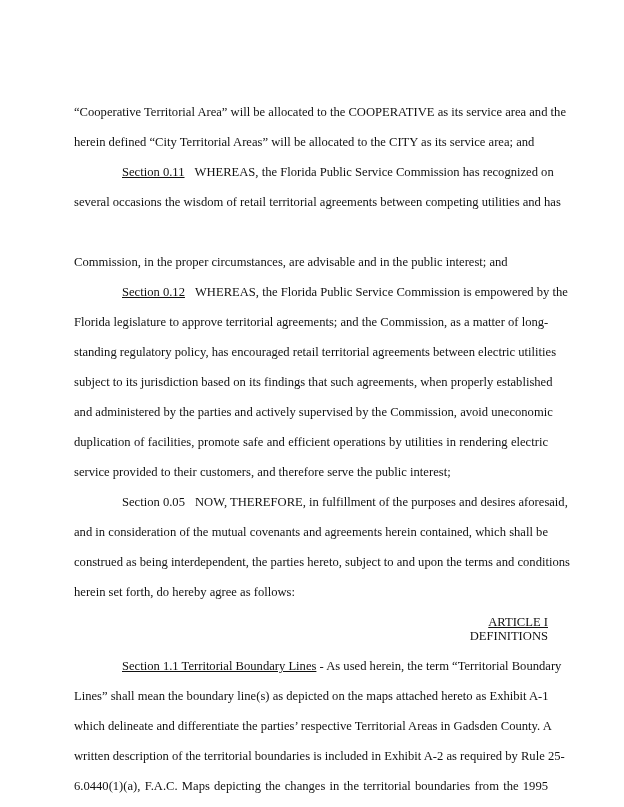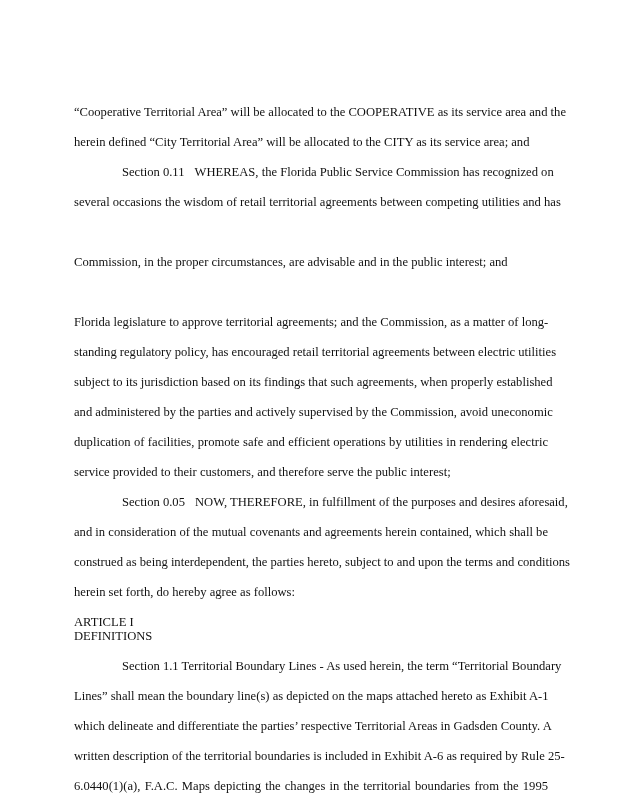--- a/index.html
+++ b/index.html
@@ -10,38 +10,41 @@
       left: 74px;
       width: 474px;
       font-family: "Liberation Serif", serif;
       font-size: 12.6px;
       color: #111;
       white-space: nowrap;
       line-height: 16px;
     }
     .justify { text-align: justify; text-align-last: justify; }
     .indent { left: 122px; width: 426px; }
-    .u { }
-    .center { left: 74px; width: 474px; text-align: left; }
+    .u { text-decoration: underline; }
+    .center { left: 74px; width: 474px; text-align: right; }
     .gap { display: inline-block; width: 10px; }
   </style>
 </head>
 <body>
 
 <div class="page">
 
   <div class="line justify" style="top:88px">“Cooperative Territorial Area” will be allocated to the COOPERATIVE as its service area and the</div>
-  <div class="line" style="top:118px">herein defined “City Territorial Area” will be allocated to the CITY as its service area; and</div>
+  <div class="line" style="top:118px">herein defined “City Territorial Areas” will be allocated to the CITY as its service area; and</div>
 
   <div class="line indent justify" style="top:148px">
     <span class="u">Section 0.11</span><span class="gap"></span><span>WHEREAS, the Florida Public Service Commission has recognized on</span>
   </div>
   <div class="line justify" style="top:178px">several occasions the wisdom of retail territorial agreements between competing utilities and has</div>
   <div class="line" style="top:238px">Commission, in the proper circumstances, are advisable and in the public interest; and</div>
 
+  <div class="line indent justify" style="top:268px">
+    <span class="u">Section 0.12</span><span class="gap"></span><span>WHEREAS, the Florida Public Service Commission is empowered by the</span>
+  </div>
   <div class="line justify" style="top:298px">Florida legislature to approve territorial agreements; and the Commission, as a matter of long-</div>
   <div class="line justify" style="top:328px">standing regulatory policy, has encouraged retail territorial agreements between electric utilities</div>
   <div class="line justify" style="top:358px">subject to its jurisdiction based on its findings that such agreements, when properly established</div>
   <div class="line justify" style="top:388px">and administered by the parties and actively supervised by the Commission, avoid uneconomic</div>
   <div class="line justify" style="top:418px">duplication of facilities, promote safe and efficient operations by utilities in rendering electric</div>
   <div class="line" style="top:448px">service provided to their customers, and therefore serve the public interest;</div>
 
   <div class="line indent justify" style="top:478px">
     <span>Section 0.05</span><span class="gap"></span><span>NOW, THEREFORE, in fulfillment of the purposes and desires aforesaid,</span>
   </div>
@@ -52,16 +55,16 @@
   <div class="line center" style="top:598px">
     <span class="u">ARTICLE I</span>
   </div>
   <div class="line center" style="top:612px">DEFINITIONS</div>
 
   <div class="line indent justify" style="top:642px">
     <span class="u">Section 1.1 Territorial Boundary Lines</span> <span>- As used herein, the term “Territorial Boundary</span>
   </div>
   <div class="line justify" style="top:672px">Lines” shall mean the boundary line(s) as depicted on the maps attached hereto as Exhibit A-1</div>
   <div class="line justify" style="top:702px">which delineate and differentiate the parties’ respective Territorial Areas in Gadsden County. A</div>
-  <div class="line justify" style="top:732px">written description of the territorial boundaries is included in Exhibit A-6 as required by Rule 25-</div>
+  <div class="line justify" style="top:732px">written description of the territorial boundaries is included in Exhibit A-2 as required by Rule 25-</div>
   <div class="line justify" style="top:762px">6.0440(1)(a), F.A.C.  Maps depicting the changes in the territorial boundaries from the 1995</div>
 
 </div>
 
 </body></html>

